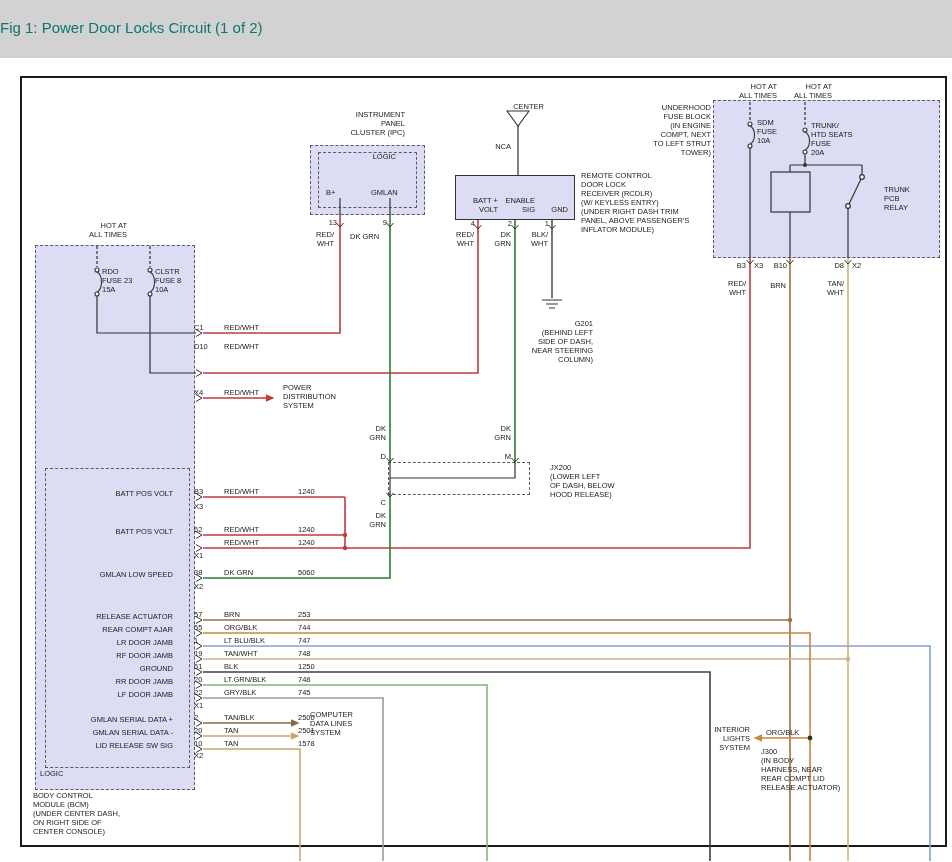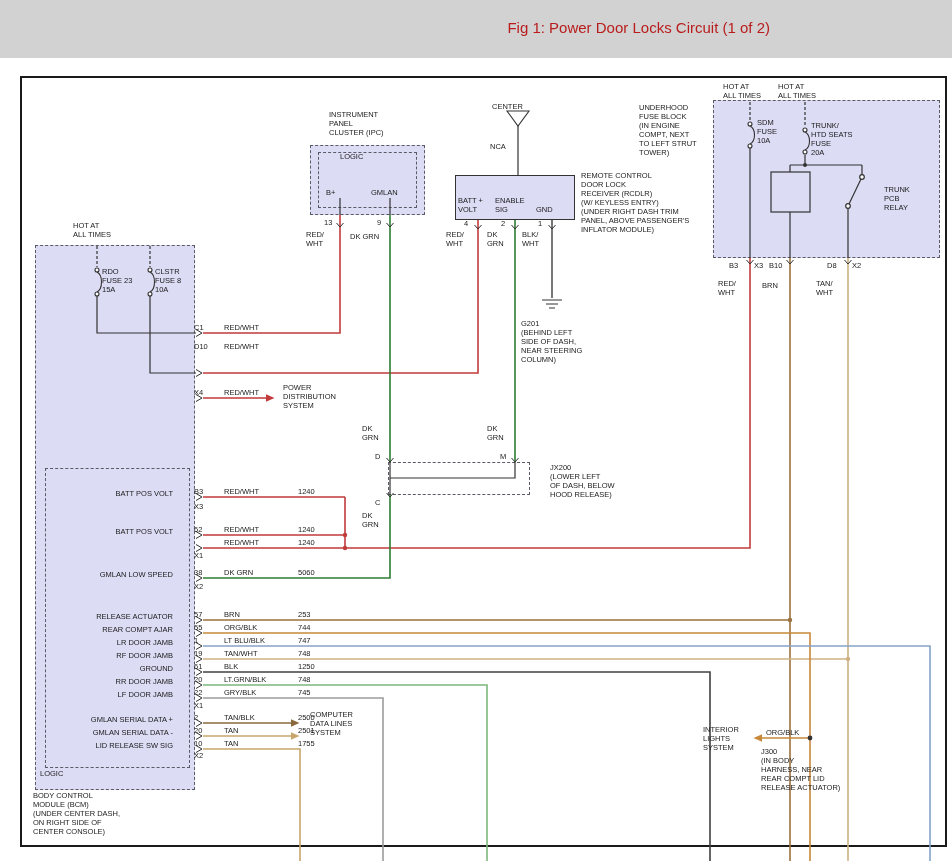--- a/index.html
+++ b/index.html
@@ -1,27 +1,27 @@
 <!DOCTYPE html>
 <html><head>
 <meta charset="utf-8">
 <style>
   *{margin:0;padding:0;box-sizing:border-box}
   html,body{background:#fff}
   body{width:952px;height:862px;position:relative;font-family:"Liberation Sans","DejaVu Sans",sans-serif;color:#1a1a1a;overflow:hidden}
   .header{position:absolute;left:0;top:0;width:952px;height:58px;background:#d2d2d2;z-index:4}
-  .header .t{position:absolute;left:0;top:19px;width:770px;text-align:right;font-size:15px;color:#b91c1c}
+  .header .t{position:absolute;left:0;top:19px;width:770px;text-align:left;font-size:15px;color:#0f766e}
   #diagram-border{position:absolute;left:20px;top:76px;width:927px;height:771px;border:2px solid #1a1a1a;background:#fff;z-index:0}
   .box{position:absolute;z-index:1}
   .dash{border:1px dashed #5a5a66;background:#dddcf5}
   .dash-clear{border:1px dashed #5a5a66;background:transparent}
   .solid{border:1px solid #333;background:#dddcf5}
   svg.wires{position:absolute;left:0;top:0;z-index:2;pointer-events:none}
   .lbl{position:absolute;font-size:7.5px;line-height:9px;white-space:pre-line;z-index:3}
-  .ctr{text-align:left}.rt{}
+  .ctr{text-align:right}.rt{text-align:right}
   .row{position:absolute;height:12px;width:420px;z-index:3;font-size:7.5px;line-height:9px}
   .row .lb{position:absolute;left:52px;top:2px;width:121px;text-align:right}
   .row .pn{position:absolute;left:194px;top:0}
   .row .cl{position:absolute;left:224px;top:0}
   .row .cc{position:absolute;left:298px;top:0}
 </style>
 </head>
 <body>
 
 <div class="header">
@@ -237,21 +237,21 @@
 <div class="row" style="top:726px">
   <span class="lb">GMLAN SERIAL DATA -</span>
   <span class="pn">20</span>
   <span class="cl">TAN</span>
   <span class="cc">2501</span>
 </div>
 <div class="row" style="top:739px">
   <span class="lb">LID RELEASE SW SIG</span>
   <span class="pn">10</span>
   <span class="cl">TAN</span>
-  <span class="cc">1755</span>
+  <span class="cc">1578</span>
 </div>
 <div class="lbl" style="left:194px;top:751px">X2</div>
 <div class="lbl" style="left:40px;top:769px">LOGIC</div>
 <div class="lbl" style="left:33px;top:791px">BODY CONTROL
 MODULE (BCM)
 (UNDER CENTER DASH,
 ON RIGHT SIDE OF
 CENTER CONSOLE)</div>
 <div class="lbl" style="left:310px;top:710px">COMPUTER
 DATA LINES

